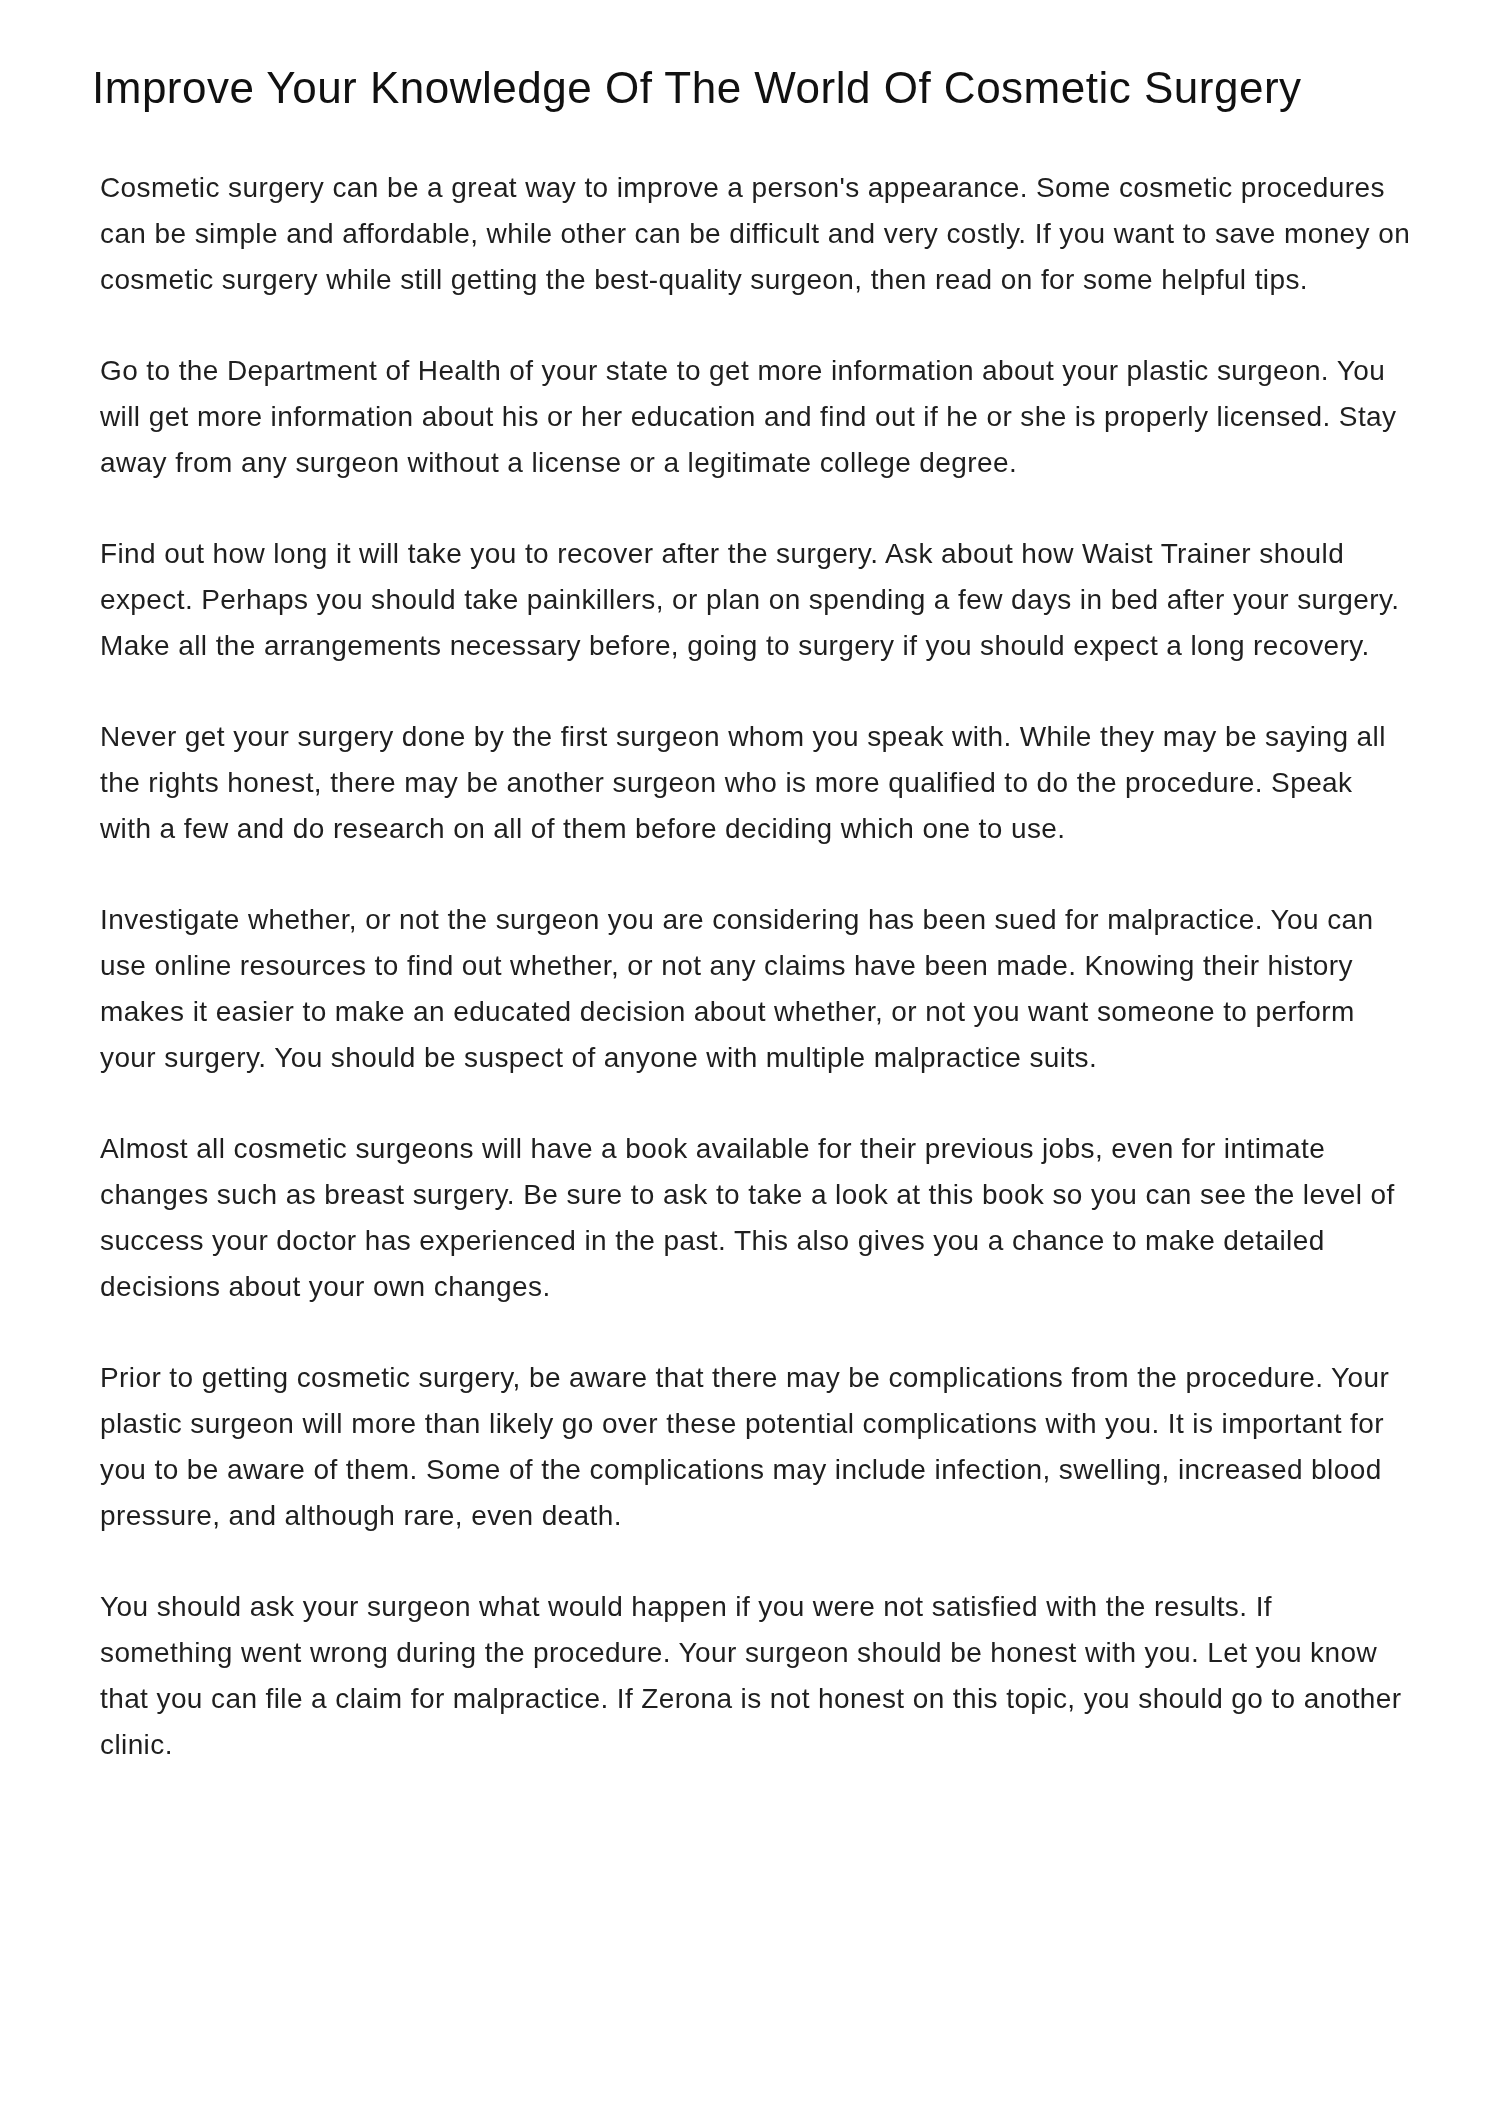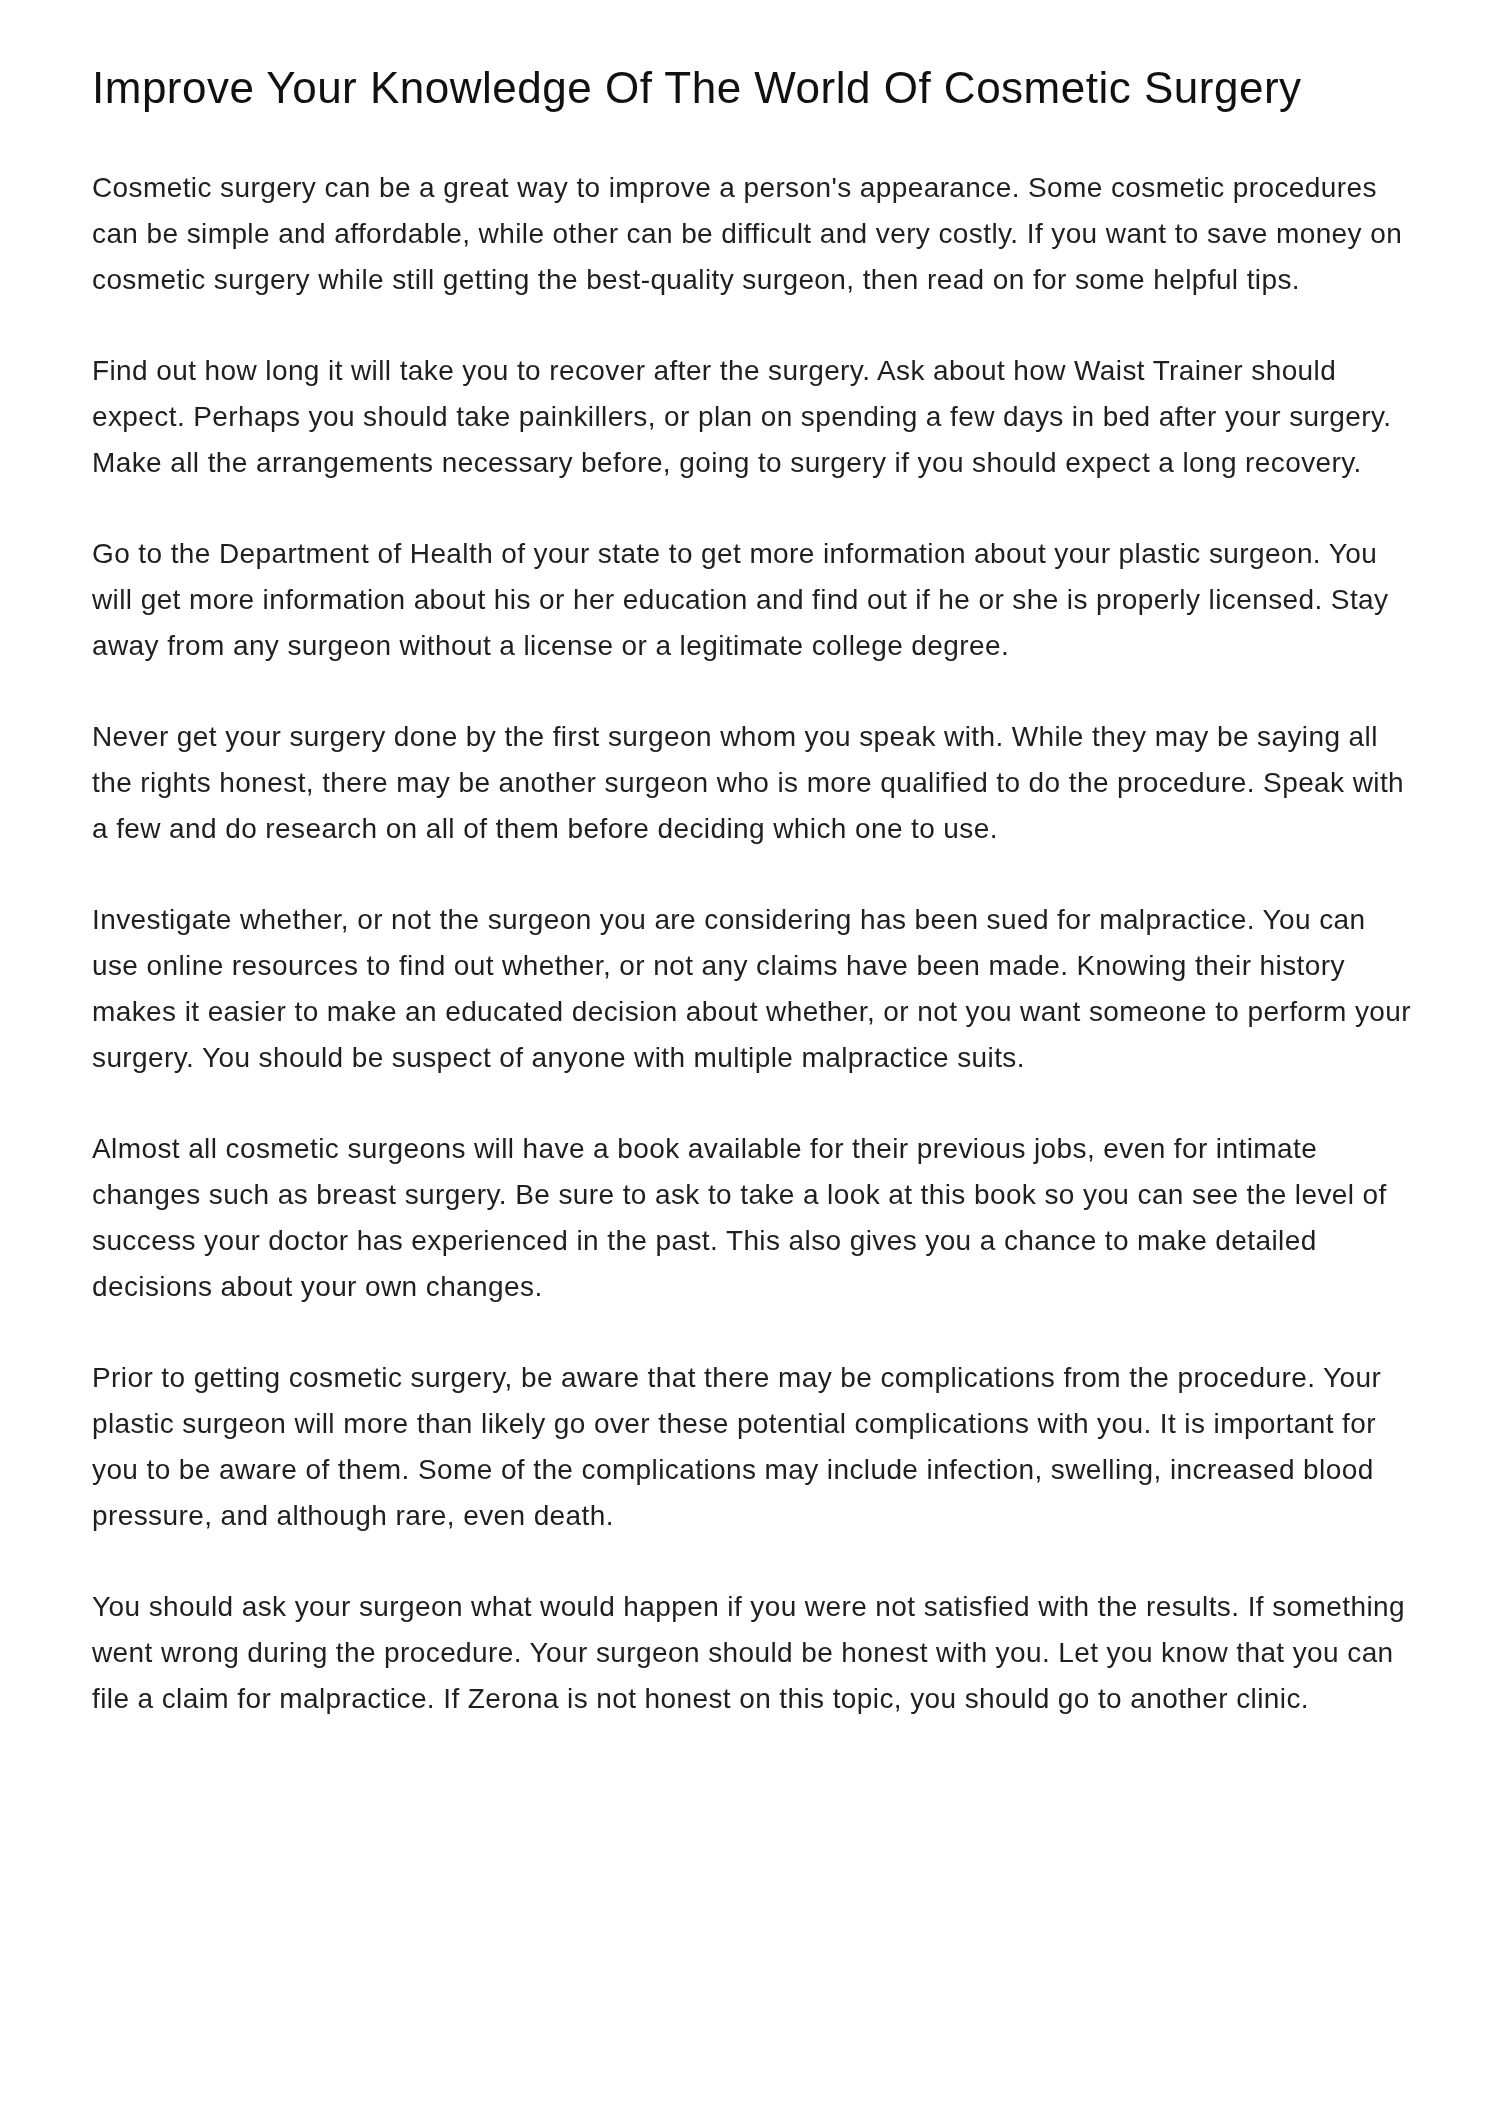--- a/index.html
+++ b/index.html
@@ -21,42 +21,42 @@
   h1.article-title {
     margin: 62px 0 0 0;
     font-size: 44px;
     font-weight: 400;
     line-height: 1.2;
     letter-spacing: 0.5px;
     color: #111111;
     white-space: nowrap;
   }
   p.article-paragraph {
-    margin: 45px 0 0 0;
+    margin: 45px 0 0 8px;
     font-size: 28px;
     line-height: 46px;
     letter-spacing: 0.4px;
     color: #1f1f1f;
     text-align: left;
   }
   p.article-paragraph:first-of-type {
     margin-top: 50px;
   }
 </style>
 </head>
 <body>
 
 <main class="page">
   <h1 class="article-title">Improve Your Knowledge Of The World Of Cosmetic Surgery</h1>
 
   <p class="article-paragraph">Cosmetic surgery can be a great way to improve a person's appearance. Some cosmetic procedures can be simple and affordable, while other can be difficult and very costly. If you want to save money on cosmetic surgery while still getting the best-quality surgeon, then read on for some helpful tips.</p>
 
+  <p class="article-paragraph">Go to the Department of Health of your state to get more information about your plastic surgeon. You will get more information about his or her education and find out if he or she is properly licensed. Stay away from any surgeon without a license or a legitimate college degree.</p>
+
   <p class="article-paragraph">Find out how long it will take you to recover after the surgery. Ask about how Waist Trainer should expect. Perhaps you should take painkillers, or plan on spending a few days in bed after your surgery. Make all the arrangements necessary before, going to surgery if you should expect a long recovery.</p>
-
-  <p class="article-paragraph">Go to the Department of Health of your state to get more information about your plastic surgeon. You will get more information about his or her education and find out if he or she is properly licensed. Stay away from any surgeon without a license or a legitimate college degree.</p>
 
   <p class="article-paragraph">Never get your surgery done by the first surgeon whom you speak with. While they may be saying all the rights honest, there may be another surgeon who is more qualified to do the procedure. Speak with a few and do research on all of them before deciding which one to use.</p>
 
   <p class="article-paragraph">Investigate whether, or not the surgeon you are considering has been sued for malpractice. You can use online resources to find out whether, or not any claims have been made. Knowing their history makes it easier to make an educated decision about whether, or not you want someone to perform your surgery. You should be suspect of anyone with multiple malpractice suits.</p>
 
   <p class="article-paragraph">Almost all cosmetic surgeons will have a book available for their previous jobs, even for intimate changes such as breast surgery. Be sure to ask to take a look at this book so you can see the level of success your doctor has experienced in the past. This also gives you a chance to make detailed decisions about your own changes.</p>
 
   <p class="article-paragraph">Prior to getting cosmetic surgery, be aware that there may be complications from the procedure. Your plastic surgeon will more than likely go over these potential complications with you. It is important for you to be aware of them. Some of the complications may include infection, swelling, increased blood pressure, and although rare, even death.</p>
 
   <p class="article-paragraph">You should ask your surgeon what would happen if you were not satisfied with the results. If something went wrong during the procedure. Your surgeon should be honest with you. Let you know that you can file a claim for malpractice. If Zerona is not honest on this topic, you should go to another clinic.</p>

